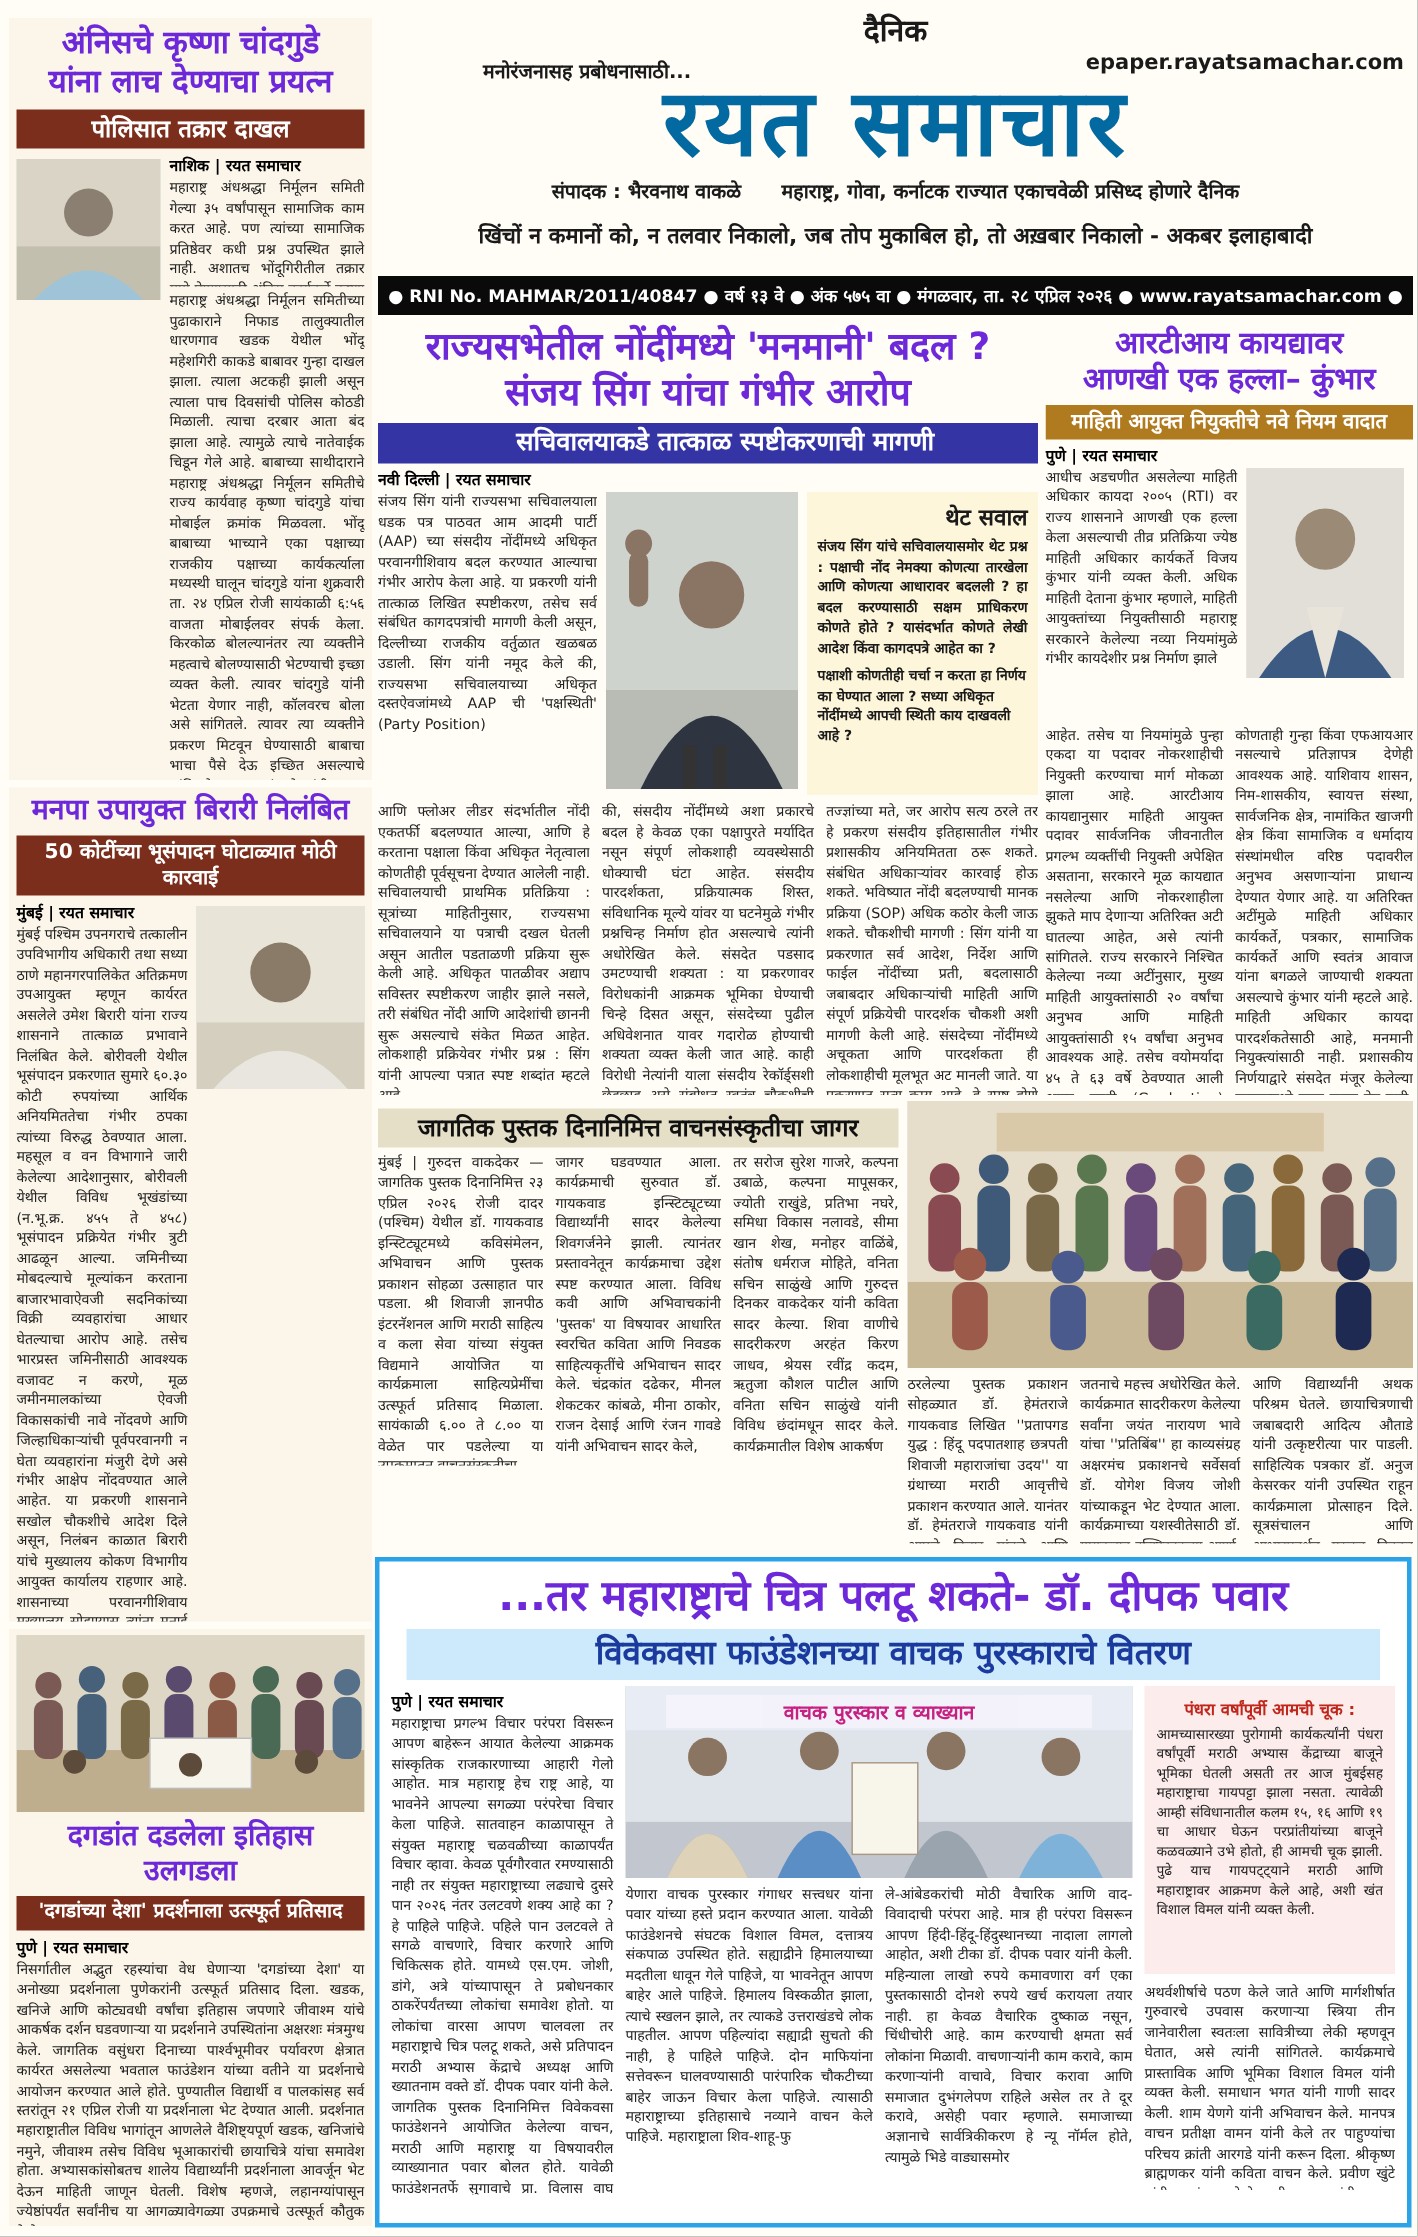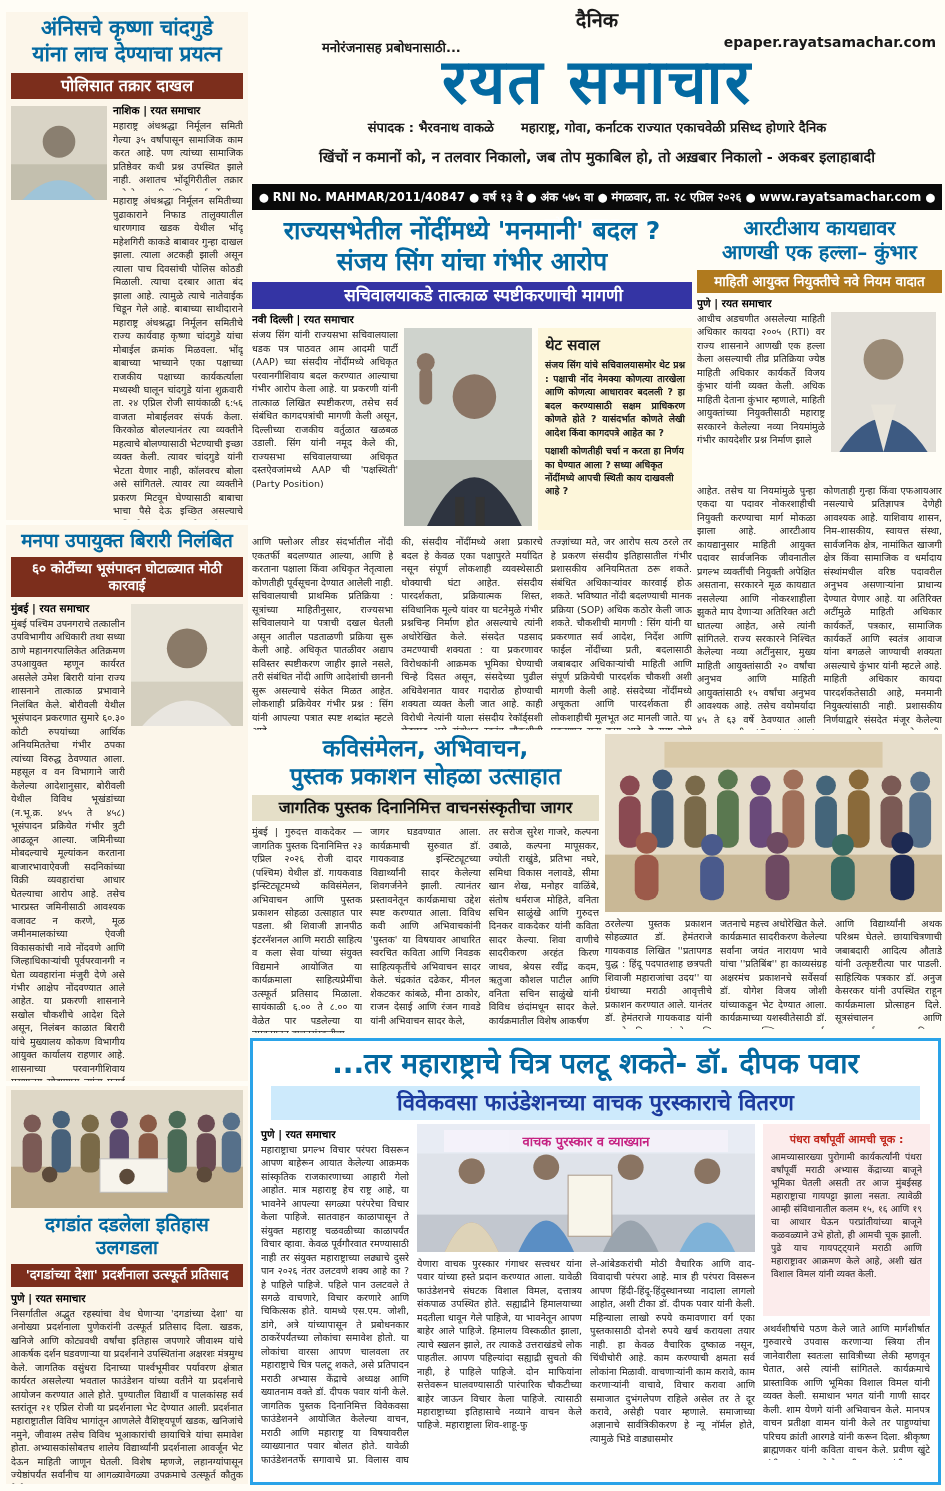--- a/index.html
+++ b/index.html
@@ -1,34 +1,34 @@
 <!DOCTYPE html>
 <html><head>
 <meta charset="utf-8">
 <style>
   html,body{margin:0;padding:0;background:#9a9a9a;}
   .page{position:relative;width:945px;height:1491px;margin:0 auto;background:#fffdf6;
         font-family:"DejaVu Sans",sans-serif;color:#1a1a1a;overflow:hidden;}
   .abs{position:absolute;}
-  .hl{font-weight:bold;color:#0369a1;text-align:center;white-space:pre-line;line-height:1.22;}
+  .hl{font-weight:bold;color:#6d28d9;text-align:center;white-space:pre-line;line-height:1.22;}
   .bar{font-weight:bold;text-align:center;color:#fff;padding:3px 4px;line-height:1.25;}
   .bar-maroon{background:#7c2e1c;}
   .bar-blue{background:#3434a4;padding-left:27px;}
   .bar-tan{background:#b07a1e;}
   .bar-beige{background:#e5dfc8;color:#111;}
   .bar-lblue{background:#cdeafc;color:#1b3a9e;}
   .dateline{font-weight:bold;font-size:10.5px;margin:3px 0 2px 0;color:#000;}
   .btxt{font-size:9.5px;line-height:1.42;text-align:justify;color:#222;overflow:hidden;}
   .cols{display:flex;gap:8px;}
   .cols>div{flex:1;}
   .photo{position:relative;background:#cfd6cc;overflow:hidden;}
   .photo svg{display:block;width:100%;height:100%;}
   .leftart{background:#fcf6ea;padding:4px 5px;overflow:hidden;box-sizing:border-box;}
   .qbox{background:#fdf6da;padding:6px 7px;overflow:hidden;box-sizing:border-box;}
-  .qbox .qtitle{font-weight:bold;font-size:15px;margin-bottom:4px;}
+  .qbox .qtitle{font-weight:bold;font-size:15px;margin-bottom:4px;text-align:right;}
   .qbox .q1{font-weight:bold;font-size:9.3px;line-height:1.45;text-align:justify;}
   .qbox .q2{font-weight:bold;font-size:9.3px;line-height:1.45;margin-top:5px;}
   .pinkbox{background:#fcecec;padding:7px 8px;box-sizing:border-box;overflow:hidden;}
   .pinkbox .ptitle{color:#c0271c;font-weight:bold;font-size:11px;text-align:center;margin-bottom:4px;}
   .infobar{background:#0a0a0a;color:#fff;font-weight:bold;font-size:11.5px;text-align:center;line-height:26px;}
   .masttitle{color:#0369a1;font-weight:bold;}
   .banner-strip{position:absolute;top:6px;left:8%;right:8%;background:#f4f2fa;color:#c4177c;
                 font-weight:bold;font-size:13px;text-align:center;padding:2px 0;opacity:.95;}
   .blue-box{border:3px solid #2aa3e8;background:#fff;box-sizing:border-box;padding:6px 8px;overflow:hidden;}
 </style>
@@ -51,21 +51,21 @@
           <path d="M12 100 Q50 58 88 100 Z" fill="#9fc4d8"></path>
         </svg>
       </div>
       <div class="dateline">नाशिक | रयत समाचार</div>
       <div class="btxt" style="height:72px;">महाराष्ट्र अंधश्रद्धा निर्मूलन समिती गेल्या ३५ वर्षांपासून सामाजिक काम करत आहे. पण त्यांच्या सामाजिक प्रतिष्ठेवर कधी प्रश्न उपस्थित झाले नाही. अशातच भोंदूगिरीतील तक्रार मागे घेण्यासाठी अंनिस कार्यकर्ते कृष्णा चांदगुडे यांना लाच देण्याचा प्रयत्न झाला. याबाबत त्यांनी इंदिरानगर पोलिस ठाण्यात संबंधितांविरोधात तक्रार दिली गेली आहे.</div>
       <div class="btxt" style="height:350px;margin-top:3px;">महाराष्ट्र अंधश्रद्धा निर्मूलन समितीच्या पुढाकाराने निफाड तालुक्यातील धारणगाव खडक येथील भोंदू महेशगिरी काकडे बाबावर गुन्हा दाखल झाला. त्याला अटकही झाली असून त्याला पाच दिवसांची पोलिस कोठडी मिळाली. त्याचा दरबार आता बंद झाला आहे. त्यामुळे त्याचे नातेवाईक चिडून गेले आहे. बाबाच्या साथीदाराने महाराष्ट्र अंधश्रद्धा निर्मूलन समितीचे राज्य कार्यवाह कृष्णा चांदगुडे यांचा मोबाईल क्रमांक मिळवला. भोंदू बाबाच्या भाच्याने एका पक्षाच्या राजकीय पक्षाच्या कार्यकर्त्याला मध्यस्थी घालून चांदगुडे यांना शुक्रवारी ता. २४ एप्रिल रोजी सायंकाळी ६:५६ वाजता मोबाईलवर संपर्क केला. किरकोळ बोलल्यानंतर त्या व्यक्तीने महत्वाचे बोलण्यासाठी भेटण्याची इच्छा व्यक्त केली. त्यावर चांदगुडे यांनी भेटता येणार नाही, कॉलवरच बोला असे सांगितले. त्यावर त्या व्यक्तीने प्रकरण मिटवून घेण्यासाठी बाबाचा भाचा पैसे देऊ इच्छित असल्याचे सांगितले. त्यावर चांदगुडे यांनी त्याचा चांगलाच समाचार घेतला. ही माहिती चांदगुडे यांनी अंनिस कार्यकर्ते व इंदिरानगर पोलिस ठाण्याचे प्रभारी पोलिस निरीक्षक मनोहर कारंडे यांना सांगितली. चांदगुडे यांनी वरील आशयाची तक्रार इंदिरानगर पोलिस ठाण्यात दिली. याबद्दल त्यांनी संताप व्यक्त केला. संबंधितांवर कारवाई करणार असल्याचे पोलीसांनी म्हटले आहे. लाच घेण्याप्रमाणे लाच देणे पण गुन्हा आहे : या प्रकारामुळे माझ्या व चळवळीच्या सामाजिक प्रतिष्ठेवर प्रश्नचिन्ह निर्माण झाले आहे. भविष्यात असे प्रकार होऊ नये, हा संदेश देण्यासाठी तक्रार दाखल केली आहे, असे अंनिसचे राज्य कार्यवाह कृष्णा चांदगुडे यांनी सांगितले. अधिक माहितीसाठी ९८२२६३०३७ या क्रमांकावर संपर्क साधावा.</div>
     </div>
 
     <div class="leftart" style="height:556px;margin-top:5px;">
       <div class="hl" style="font-size:19px;">मनपा उपायुक्त बिरारी निलंबित</div>
-      <div class="bar bar-maroon" style="font-size:13.5px;margin:5px 0 4px 0;">६० कोटींच्या भूसंपादन घोटाळ्यात मोठी कारवाई</div>
+      <div class="bar bar-maroon" style="font-size:13.5px;margin:5px 0 4px 0;">50 कोटींच्या भूसंपादन घोटाळ्यात मोठी कारवाई</div>
       <div class="photo" style="float:right;width:112px;height:122px;margin:3px 0 3px 6px;">
         <svg viewBox="0 0 100 110" preserveAspectRatio="none">
           <rect width="100" height="110" fill="#e8e4d8"></rect>
             <rect y="70" width="100" height="40" fill="#d4cfbf"></rect>
           <circle cx="50" cy="40" r="18" fill="#8a7a68"></circle>
           <path d="M10 110 Q50 64 90 110 Z" fill="#e9e6e0"></path>
         </svg>
       </div>
       <div class="dateline">मुंबई | रयत समाचार</div>
       <div class="btxt" style="height:470px;">मुंबई पश्चिम उपनगराचे तत्कालीन उपविभागीय अधिकारी तथा सध्या ठाणे महानगरपालिकेत अतिक्रमण उपआयुक्त म्हणून कार्यरत असलेले उमेश बिरारी यांना राज्य शासनाने तात्काळ प्रभावाने निलंबित केले. बोरीवली येथील भूसंपादन प्रकरणात सुमारे ६०.३० कोटी रुपयांच्या आर्थिक अनियमिततेचा गंभीर ठपका त्यांच्या विरुद्ध ठेवण्यात आला. महसूल व वन विभागाने जारी केलेल्या आदेशानुसार, बोरीवली येथील विविध भूखंडांच्या (न.भू.क्र. ४५५ ते ४५८) भूसंपादन प्रक्रियेत गंभीर त्रुटी आढळून आल्या. जमिनीच्या मोबदल्याचे मूल्यांकन करताना बाजारभावाऐवजी सदनिकांच्या विक्री व्यवहारांचा आधार घेतल्याचा आरोप आहे. तसेच भारप्रस्त जमिनीसाठी आवश्यक वजावट न करणे, मूळ जमीनमालकांच्या ऐवजी विकासकांची नावे नोंदवणे आणि जिल्हाधिकाऱ्यांची पूर्वपरवानगी न घेता व्यवहारांना मंजुरी देणे असे गंभीर आक्षेप नोंदवण्यात आले आहेत. या प्रकरणी शासनाने सखोल चौकशीचे आदेश दिले असून, निलंबन काळात बिरारी यांचे मुख्यालय कोकण विभागीय आयुक्त कार्यालय राहणार आहे. शासनाच्या परवानगीशिवाय मुख्यालय सोडण्यास त्यांना मनाई करण्यात आली असून, निलंबन काळात त्यांना नियमानुसार निर्वाह भत्ता लागू राहील, असेही आदेशात नमूद करण्यात आले आहे.</div>
@@ -184,22 +184,20 @@
           <path d="M38 86 L50 130 L62 86 Z" fill="#e8e4da"></path>
         </svg>
       </div>
     </div>
     <div class="btxt" style="height:298px;margin-top:4px;column-count:2;column-gap:8px;">आहेत. तसेच या नियमांमुळे पुन्हा एकदा या पदावर नोकरशाहीची नियुक्ती करण्याचा मार्ग मोकळा झाला आहे. आरटीआय कायद्यानुसार माहिती आयुक्त पदावर सार्वजनिक जीवनातील प्रगल्भ व्यक्तींची नियुक्ती अपेक्षित असताना, सरकारने मूळ कायद्यात नसलेल्या आणि नोकरशाहीला झुकते माप देणाऱ्या अतिरिक्त अटी घातल्या आहेत, असे त्यांनी सांगितले. राज्य सरकारने निश्चित केलेल्या नव्या अटींनुसार, मुख्य माहिती आयुक्तांसाठी २० वर्षांचा अनुभव आणि माहिती आयुक्तांसाठी १५ वर्षांचा अनुभव आवश्यक आहे. तसेच वयोमर्यादा ४५ ते ६३ वर्षे ठेवण्यात आली असून पदवी (Graduation) अनिवार्य करण्यात आली आहे. अर्जासाठी ₹१००० शुल्क आणि कोणताही गुन्हा किंवा एफआयआर नसल्याचे प्रतिज्ञापत्र देणेही आवश्यक आहे. याशिवाय शासन, निम-शासकीय, स्वायत्त संस्था, सार्वजनिक क्षेत्र, नामांकित खाजगी क्षेत्र किंवा सामाजिक व धर्मादाय संस्थांमधील वरिष्ठ पदावरील अनुभव असणाऱ्यांना प्राधान्य देण्यात येणार आहे. या अतिरिक्त अटींमुळे माहिती अधिकार कार्यकर्ते, पत्रकार, सामाजिक कार्यकर्ते आणि स्वतंत्र आवाज यांना बगळले जाण्याची शक्यता असल्याचे कुंभार यांनी म्हटले आहे. माहिती अधिकार कायदा पारदर्शकतेसाठी आहे, मनमानी नियुक्त्यांसाठी नाही. प्रशासकीय निर्णयाद्वारे संसदेत मंजूर केलेल्या कायद्यामध्ये बदल करता येत नाही, असेही कुंभार यांनी स्पष्ट केले.</div>
   </div>
 
   <div class="abs" style="left:252px;top:734px;width:690px;height:300px;overflow:hidden;">
     <div style="display:flex;gap:6px;">
       <div style="width:347px;">
-        <div class="hl" style="font-size:23px;">कविसंमेलन, अभिवाचन,
-पुस्तक प्रकाशन सोहळा उत्साहात</div>
         <div class="bar bar-beige" style="font-size:16px;margin:5px 0 4px 0;">जागतिक पुस्तक दिनानिमित्त वाचनसंस्कृतीचा जागर</div>
         <div class="cols" style="height:208px;">
           <div class="btxt">मुंबई | गुरुदत्त वाकदेकर — जागतिक पुस्तक दिनानिमित्त २३ एप्रिल २०२६ रोजी दादर (पश्चिम) येथील डॉ. गायकवाड इन्स्टिट्यूटमध्ये कविसंमेलन, अभिवाचन आणि पुस्तक प्रकाशन सोहळा उत्साहात पार पडला. श्री शिवाजी ज्ञानपीठ इंटरनॅशनल आणि मराठी साहित्य व कला सेवा यांच्या संयुक्त विद्यमाने आयोजित या कार्यक्रमाला साहित्यप्रेमींचा उत्स्फूर्त प्रतिसाद मिळाला. सायंकाळी ६.०० ते ८.०० या वेळेत पार पडलेल्या या उपक्रमातून वाचनसंस्कृतीचा</div>
           <div class="btxt">जागर घडवण्यात आला. कार्यक्रमाची सुरुवात डॉ. गायकवाड इन्स्टिट्यूटच्या विद्यार्थ्यांनी सादर केलेल्या शिवगर्जनेने झाली. त्यानंतर प्रस्तावनेतून कार्यक्रमाचा उद्देश स्पष्ट करण्यात आला. विविध कवी आणि अभिवाचकांनी 'पुस्तक' या विषयावर आधारित स्वरचित कविता आणि निवडक साहित्यकृतींचे अभिवाचन सादर केले. चंद्रकांत दढेकर, मीनल शेकटकर कांबळे, मीना ठाकोर, राजन देसाई आणि रंजन गावडे यांनी अभिवाचन सादर केले,</div>
           <div class="btxt">तर सरोज सुरेश गाजरे, कल्पना उबाळे, कल्पना मापूसकर, ज्योती राखुंडे, प्रतिभा नघरे, समिधा विकास नलावडे, सीमा खान शेख, मनोहर वाळिंबे, संतोष धर्मराज मोहिते, वनिता सचिन साळुंखे आणि गुरुदत्त दिनकर वाकदेकर यांनी कविता सादर केल्या. शिवा वाणीचे सादरीकरण अरहंत किरण जाधव, श्रेयस रवींद्र कदम, ऋतुजा कौशल पाटील आणि वनिता सचिन साळुंखे यांनी विविध छंदांमधून सादर केले. कार्यक्रमातील विशेष आकर्षण</div>
         </div>
       </div>
       <div style="width:337px;">
         <div class="photo" style="width:337px;height:178px;">
           <svg viewBox="0 0 340 180" preserveAspectRatio="none">

